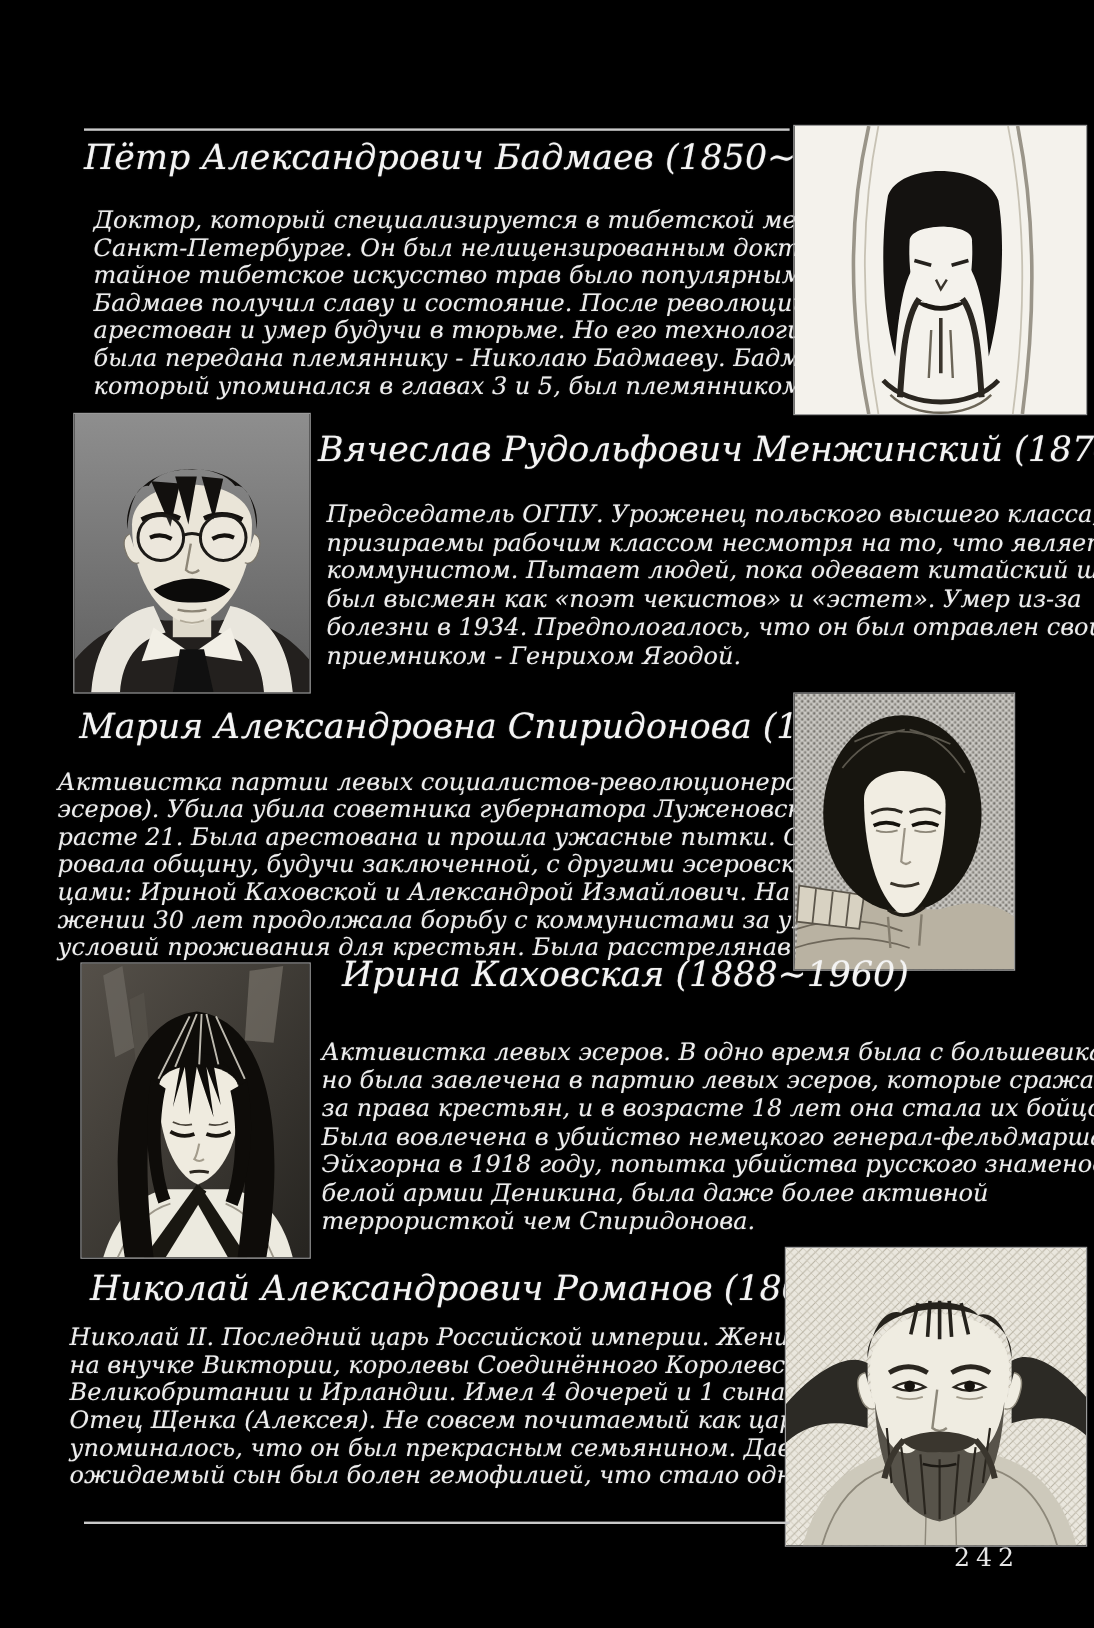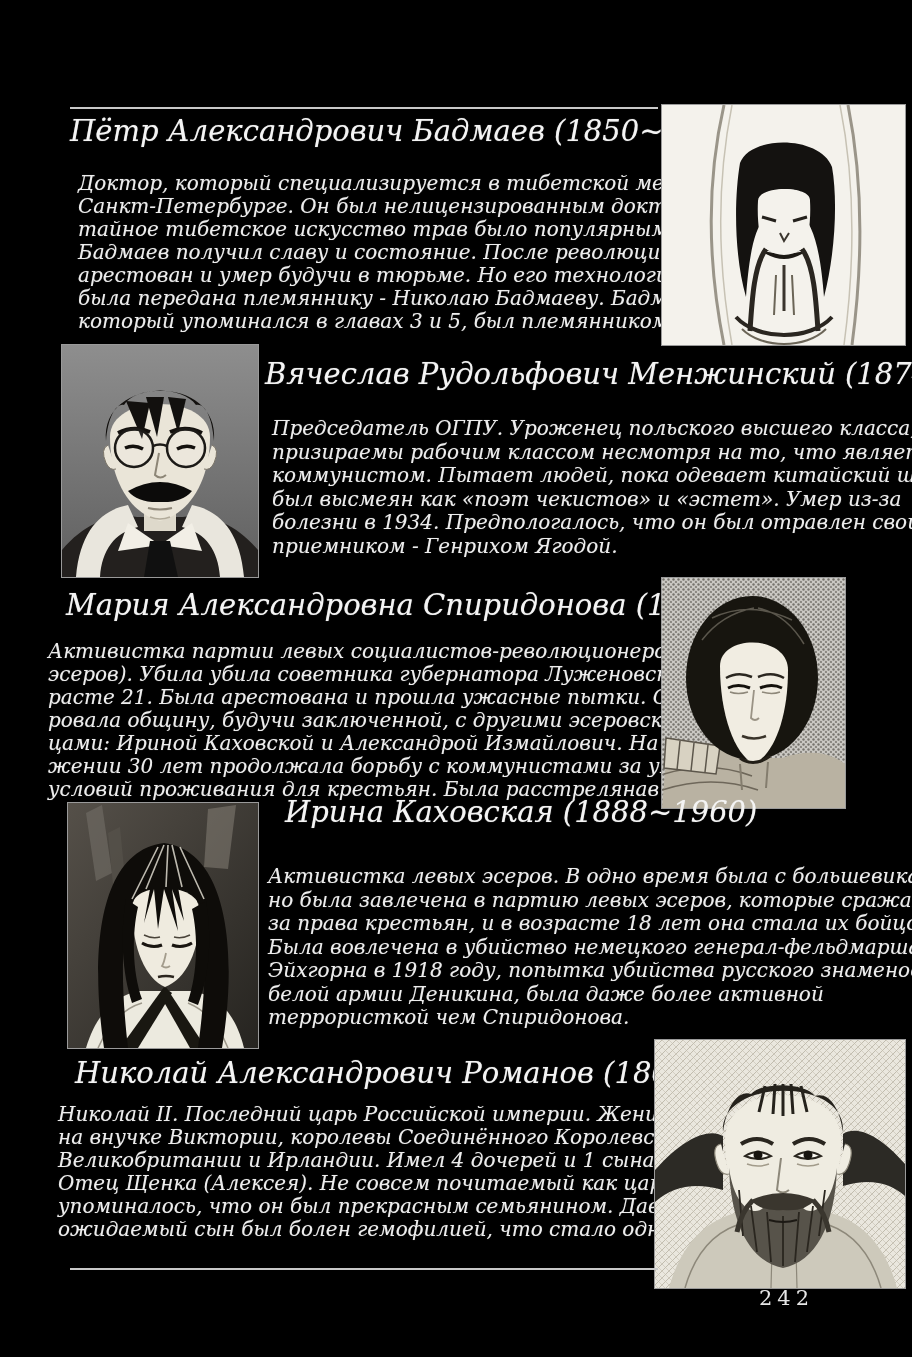--- a/index.html
+++ b/index.html
@@ -30,21 +30,21 @@
   .t5 { left:75px;  top:1056px; }
   .p5 { left:58px;  top:1103px; }
   .portrait { position:absolute; margin:0; padding:0; outline:1px solid #9a9a9a; }
   .portrait svg { display:block; }
   .pr1 { left:662px; top:105px; }
   .pr2 { left:62px;  top:345px; }
   .pr3 { left:662px; top:578px; }
   .pr4 { left:68px;  top:803px; }
   .pr5 { left:655px; top:1040px; }
   .pageno {
-    position:absolute; left:759px; top:1286px; font-style:normal;
+    position:absolute; left:795px; top:1286px; font-style:normal;
     font-family:"DejaVu Serif", serif; font-size:21px; letter-spacing:5px; color:#e6e6e6;
   }
 </style>
 </head>
 <body>
 
 <div class="page">
 
   <div class="rule rule-top"></div>
 

